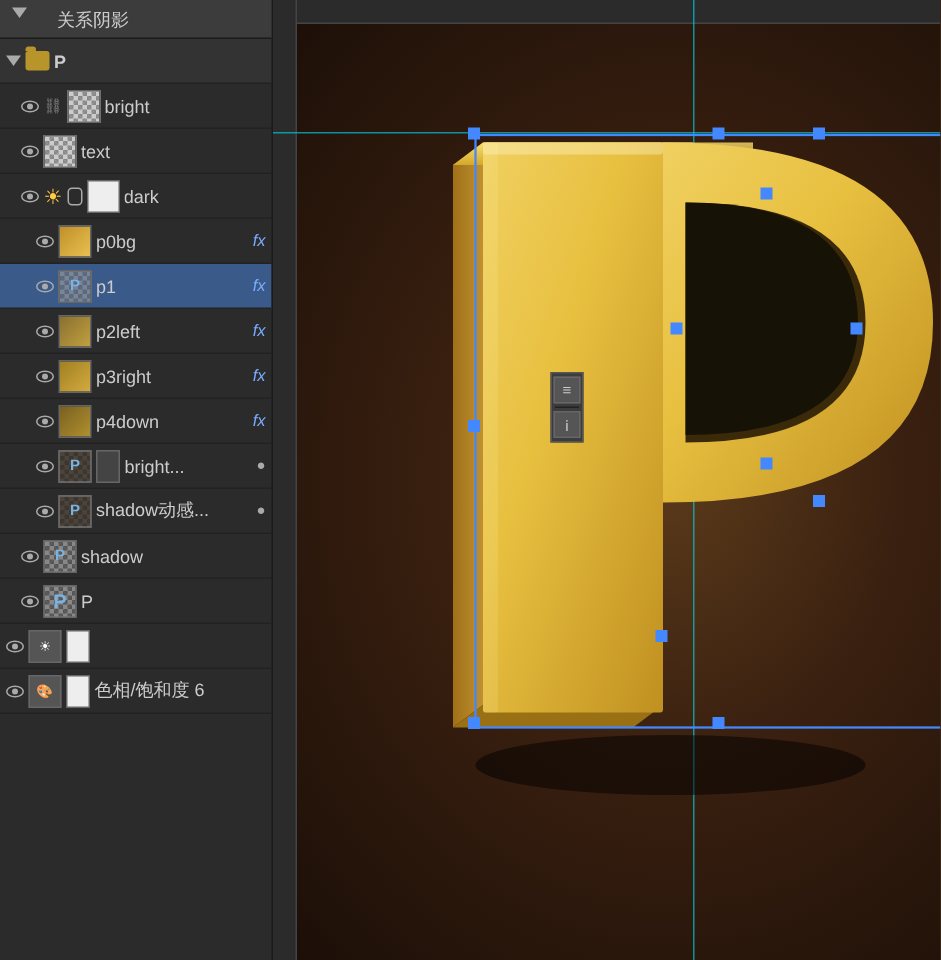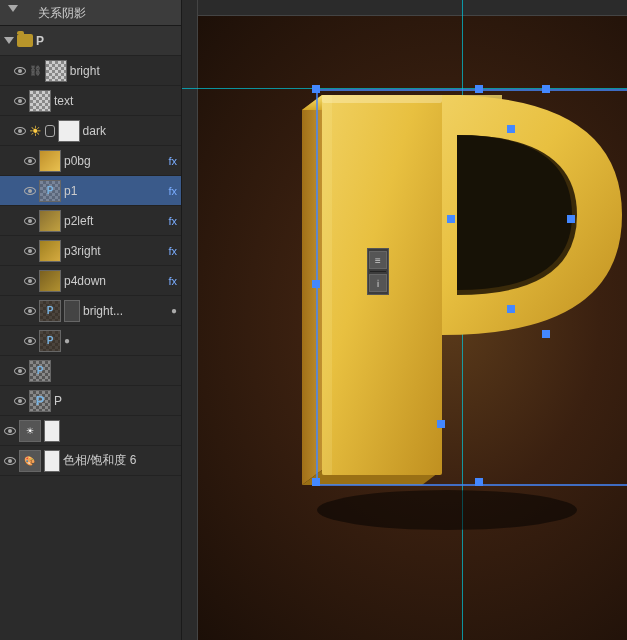--- a/index.html
+++ b/index.html
@@ -97,20 +97,21 @@
       font-size: 12px;
       flex: 1;
       white-space: nowrap;
       overflow: hidden;
       text-overflow: ellipsis;
     }
 
     .fx-badge {
       color: #7aadff;
       font-size: 11px;
+      font-style: italic;
       margin-left: 2px;
     }
 
     .indent1 { padding-left: 14px; }
     .indent2 { padding-left: 24px; }
 
     .triangle {
       width: 0; height: 0;
       border-top: 5px solid transparent;
       border-bottom: 5px solid transparent;
@@ -359,28 +360,30 @@
       <div class="layer-thumb solid-dark" style="width:16px;"></div>
       <span class="layer-name">bright...</span>
       <span style="color:#aaa;font-size:10px;">●</span>
     </div>
 
     <div class="layer-item indent2">
       <div class="layer-visible-eye"></div>
       <div class="layer-thumb dark-checker">
         <div style="width:100%;height:100%;background:rgba(50,40,30,0.7);display:flex;align-items:center;justify-content:center;color:#7ab3e0;font-size:10px;font-weight:bold;">P</div>
       </div>
+      <span class="layer-name">shadow动感...</span>
       <span style="color:#aaa;font-size:10px;">●</span>
     </div>
 
     <div class="layer-item indent1">
       <div class="layer-visible-eye"></div>
       <div class="layer-thumb dark-checker">
         <div style="width:100%;height:100%;display:flex;align-items:center;justify-content:center;color:#7ab3e0;font-size:10px;font-weight:bold;">P</div>
       </div>
+      <span class="layer-name">shadow</span>
     </div>
 
     <div class="layer-item indent1">
       <div class="layer-visible-eye"></div>
       <div class="layer-thumb dark-checker">
         <div style="width:100%;height:100%;display:flex;align-items:center;justify-content:center;color:#7ab3e0;font-size:13px;font-weight:bold;">P</div>
       </div>
       <span class="layer-name">P</span>
     </div>
 

